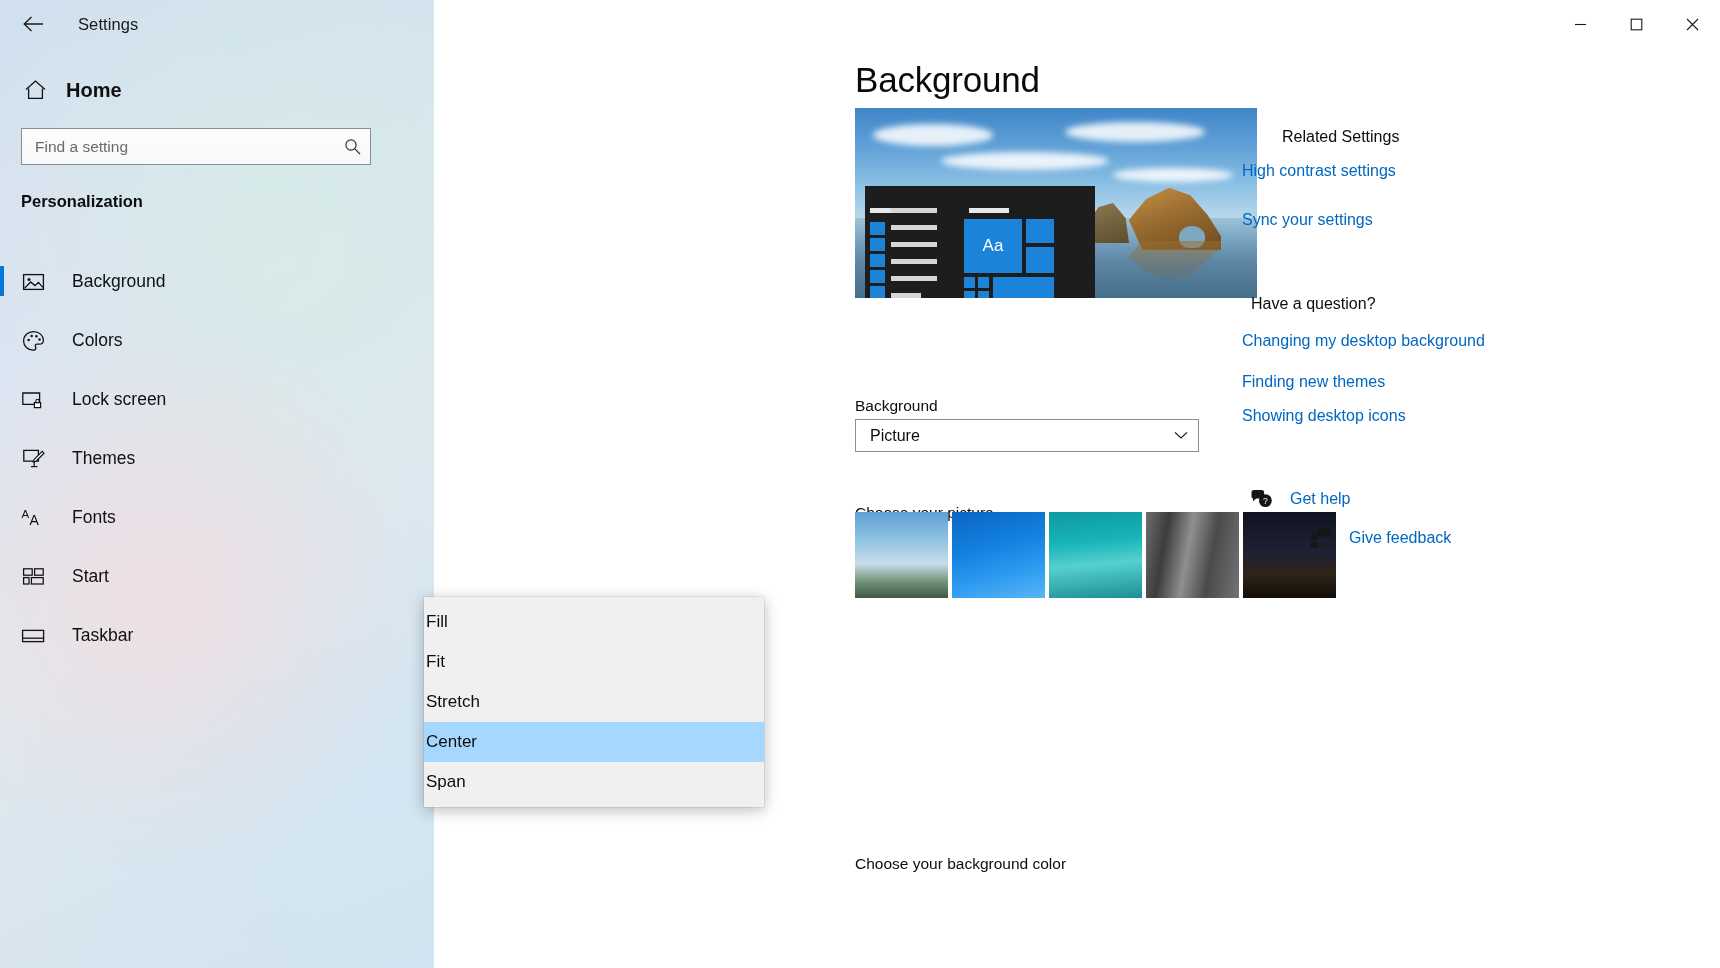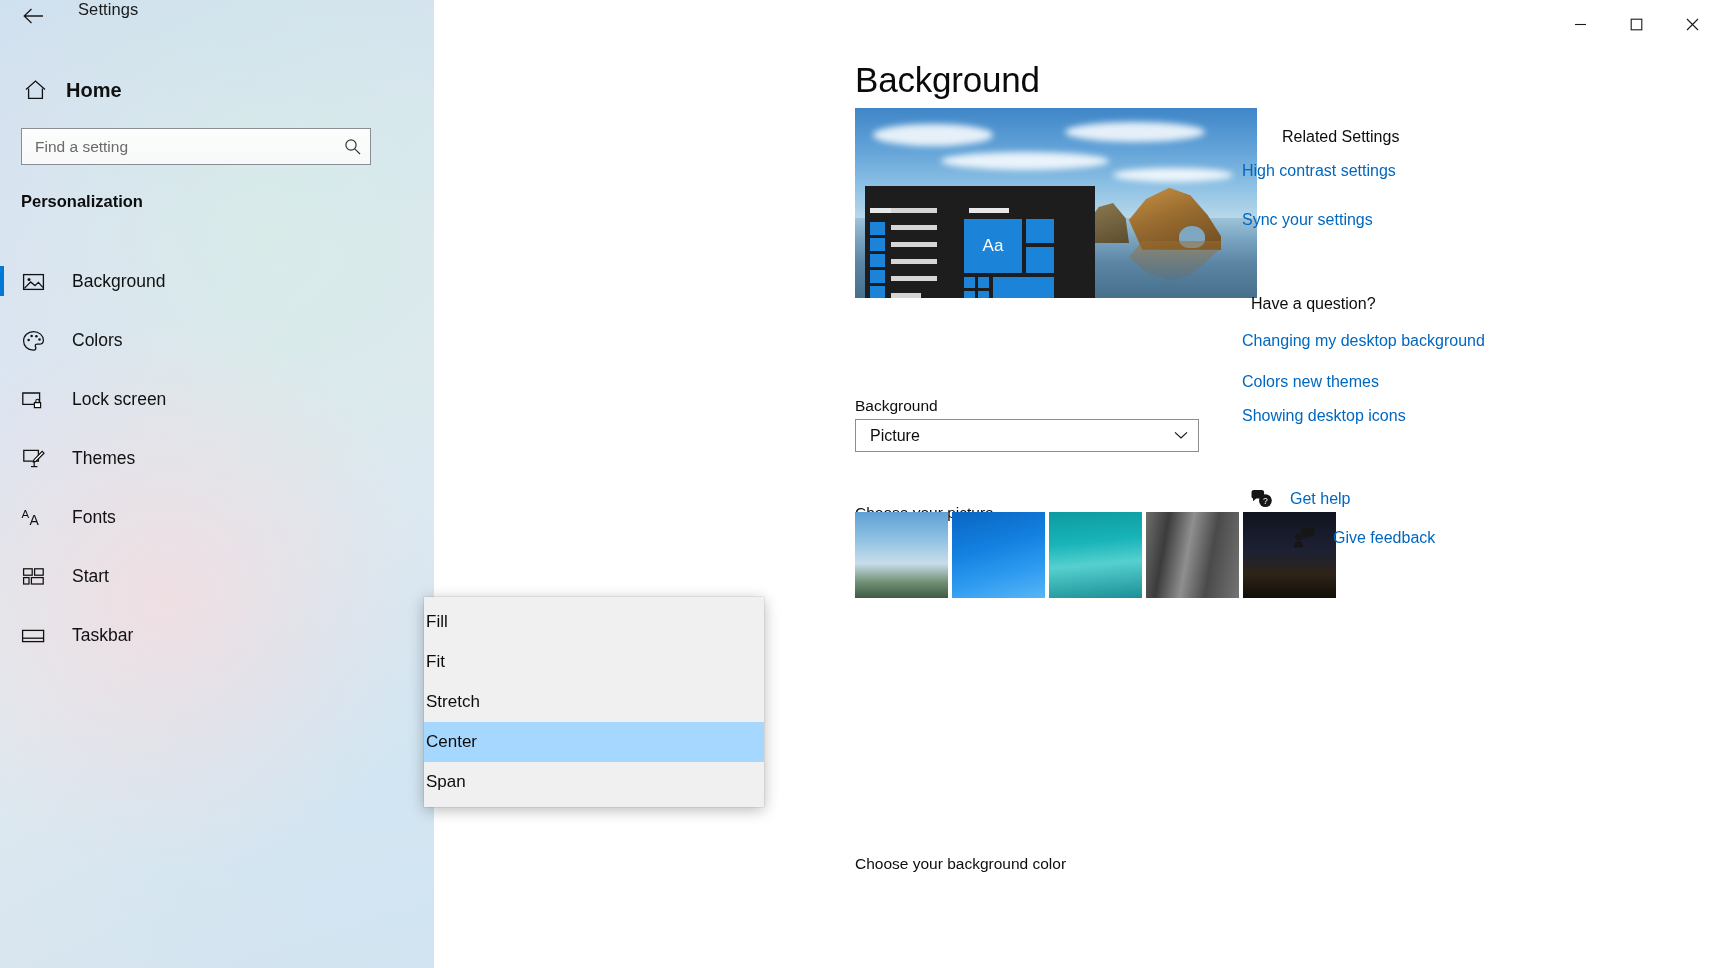--- a/index.html
+++ b/index.html
@@ -32,20 +32,21 @@
       radial-gradient(circle at 12% 30%, rgba(225,225,245,0.45) 0%, rgba(225,225,245,0) 40%),
       linear-gradient(155deg, #cfe0ee 0%, #d8e6f0 30%, #dfe9ef 60%, #d3e3ef 100%);
     overflow: hidden;
   }
 
   .titlebar-left {
     position: absolute;
     left: 0; top: 0;
     width: 434px; height: 48px;
     display: flex;
+    align-items: center;
   }
 
   .back-btn {
     width: 46px; height: 32px;
     margin-left: 10px;
     display: flex; align-items: center; justify-content: center;
     cursor: pointer;
   }
   .back-btn svg { display: block; }
 
@@ -594,35 +595,35 @@
       </div>
     </div>
 
     <div class="rpanel" style="left:808px;">
       <div class="rp-head" style="top:128px;margin-left:40px;">Related Settings</div>
       <div class="rp-link" style="top:162px;">High contrast settings</div>
       <div class="rp-link" style="top:211px;">Sync your settings</div>
 
       <div class="rp-head" style="top:295px;margin-left:9px;">Have a question?</div>
       <div class="rp-link" style="top:332px;">Changing my desktop background</div>
-      <div class="rp-link" style="top:373px;">Colors new themes</div>
+      <div class="rp-link" style="top:373px;">Finding new themes</div>
       <div class="rp-link" style="top:407px;">Showing desktop icons</div>
 
       <div class="help-row" style="top:489px; left:2px;">
         <div class="help-ico">
           <svg width="23" height="20" viewBox="0 0 23 20">
             <path d="M1.5 3.2 C1.5 1.9 2.6 1 4 1 H11.6 C13 1 14.1 1.9 14.1 3.2 V7.4 C14.1 8.7 13 9.6 11.6 9.6 H6.2 L3 12.2 V9.6 H4 C2.6 9.6 1.5 8.7 1.5 7.4 Z" fill="#161616"></path>
             <circle cx="15.4" cy="11.6" r="6.4" fill="#161616"></circle>
             <text x="15.4" y="15.2" text-anchor="middle" font-family="Liberation Sans, sans-serif" font-size="8.6" fill="#ffffff">?</text>
           </svg>
         </div>
         <div class="help-lbl">Get help</div>
       </div>
 
-      <div class="help-row" style="top:528px; left:0;padding-left:45px;">
+      <div class="help-row" style="top:528px; left:16px;padding-left:45px;">
         <div class="help-ico">
           <svg width="23" height="20" viewBox="0 0 23 20">
             <path d="M8.6 1.2 C8.6 0.4 9.3 0 10 0 H20.2 C20.9 0 21.6 0.4 21.6 1.2 V7 C21.6 7.8 20.9 8.4 20.2 8.4 H13.2 L10.4 10.8 V8.4 H10 C9.3 8.4 8.6 7.8 8.6 7 Z" fill="#161616"></path>
             <circle cx="5.4" cy="9" r="3.2" fill="#161616"></circle>
             <path d="M0.8 19.4 C0.8 15.6 2.8 13.2 5.4 13.2 C8 13.2 10 15.6 10 19.4 Z" fill="#161616"></path>
           </svg>
         </div>
         <div class="help-lbl">Give feedback</div>
       </div>
     </div>

